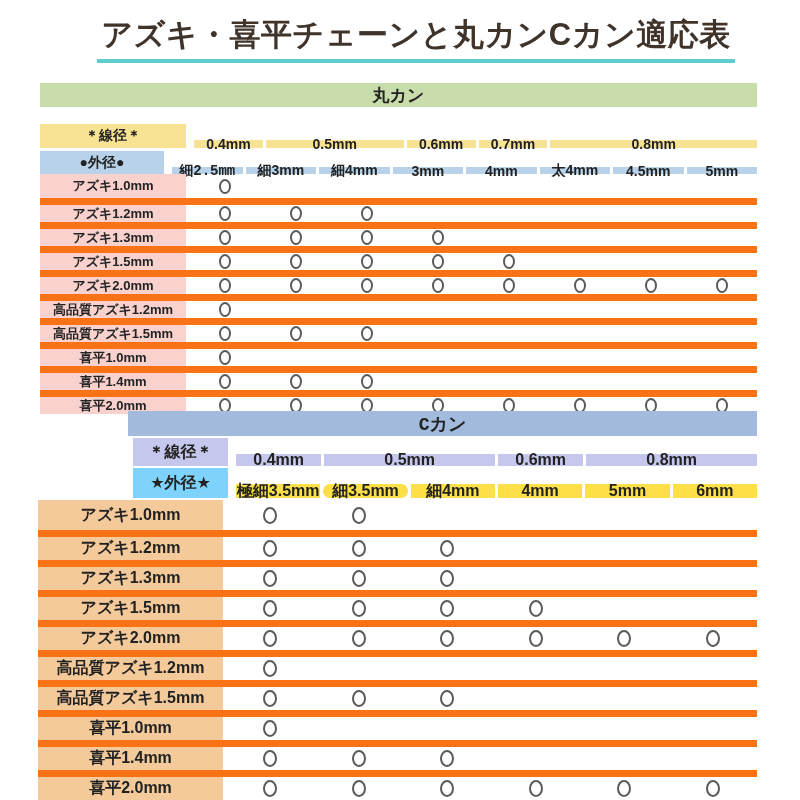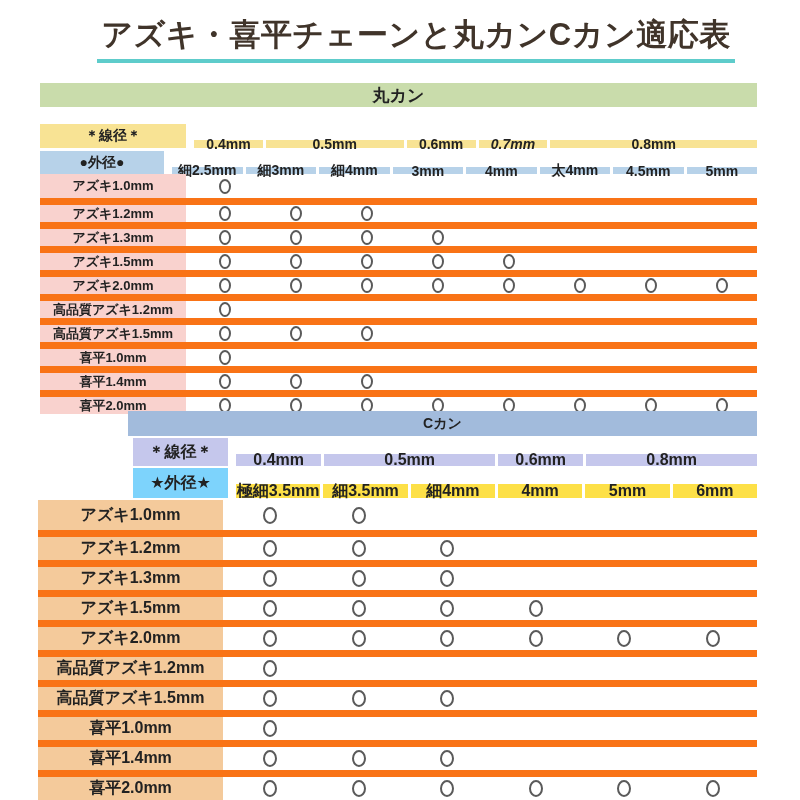--- a/index.html
+++ b/index.html
@@ -46,21 +46,21 @@
   .t-maru .wire-row .grp{background:#f8e394;}
   .t-maru .outer-row{height:23px;margin-bottom:0;}
   .t-maru .outer-row .lab{width:124px;background:#b7d2e9;text-align:right;}
   .t-maru .outer-row .grp{background:#b7d2e9;}
   .t-maru .brow{height:24px;font-size:13px;}
   .t-maru .rlabel{width:146px;background:#f9d2ce;margin-right:3px;}
   .t-maru .circle{width:12px;height:15px;}
 
   
   .t-c{position:absolute;left:38px;top:411px;width:719px;font-size:16px;}
-  .t-c .hbar{height:25px;background:#a2bbdc;font-size:14px;margin-left:90px;margin-bottom:2px;}
+  .t-c .hbar{height:25px;background:#a2bbdc;font-size:18px;margin-left:90px;margin-bottom:2px;font-family:Liberation Mono, monospace;}
   .t-c .spacer{width:87px;flex:none;}
   .t-c .wire-row{height:28px;margin-bottom:2px;}
   .t-c .wire-row .lab{width:95px;background:#c5c7ec;}
   .t-c .wire-row .grp{background:#c5c7ec;}
   .t-c .outer-row{height:30px;margin-bottom:2px;}
   .t-c .outer-row .lab{width:95px;background:#7dd3fc;}
   .t-c .outer-row .grp{background:#fde047;}
   .t-c .brow{height:30px;font-size:16px;}
   .t-c .rlabel{width:185px;background:#f4ca9b;margin-right:3px;}
   .t-c .circle{width:14px;height:17px;}
@@ -75,28 +75,28 @@
   </div>
 
   <section class="t-maru">
     <div class="hbar">丸カン</div>
     <div class="hdrrow wire-row">
       <div class="cell lab">＊線径＊</div>
       <div class="groups">
           <div class="cell grp" style="flex-grow: 1;">0.4mm</div>
           <div class="cell grp" style="flex-grow: 2;">0.5mm</div>
           <div class="cell grp" style="flex-grow: 1;">0.6mm</div>
-          <div class="cell grp" style="flex-grow: 1; font-style: italic;">0.7mm</div>
+          <div class="cell grp" style="flex-grow: 1;">0.7mm</div>
           <div class="cell grp" style="flex-grow: 3;">0.8mm</div>
         </div>
     </div>
     <div class="hdrrow outer-row">
       <div class="cell lab">●外径●</div>
       <div class="groups">
-          <div class="cell grp" style="flex-grow: 1;">細2.5mm</div>
+          <div class="cell grp" style="flex-grow: 1; font-family: Liberation Mono, monospace;">細2.5mm</div>
           <div class="cell grp" style="flex-grow: 1;">細3mm</div>
           <div class="cell grp" style="flex-grow: 1;">細4mm</div>
           <div class="cell grp" style="flex-grow: 1;">3mm</div>
           <div class="cell grp" style="flex-grow: 1;">4mm</div>
           <div class="cell grp" style="flex-grow: 1;">太4mm</div>
           <div class="cell grp" style="flex-grow: 1;">4.5mm</div>
           <div class="cell grp" style="flex-grow: 1;">5mm</div>
         </div>
     </div>
     <div class="tbody">
@@ -317,21 +317,21 @@
           <div class="cell grp" style="flex-grow: 2;">0.5mm</div>
           <div class="cell grp" style="flex-grow: 1;">0.6mm</div>
           <div class="cell grp" style="flex-grow: 2;">0.8mm</div>
         </div>
     </div>
     <div class="hdrrow outer-row">
       <div class="spacer"></div>
       <div class="cell lab">★外径★</div>
       <div class="groups">
           <div class="cell grp" style="flex-grow: 1;">極細3.5mm</div>
-          <div class="cell grp" style="flex-grow: 1;">細3.5mm</div>
+          <div class="cell grp" style="flex-grow: 1; border-radius: 10px;">細3.5mm</div>
           <div class="cell grp" style="flex-grow: 1;">細4mm</div>
           <div class="cell grp" style="flex-grow: 1;">4mm</div>
           <div class="cell grp" style="flex-grow: 1;">5mm</div>
           <div class="cell grp" style="flex-grow: 1;">6mm</div>
         </div>
     </div>
     <div class="tbody">
         <div class="brow">
           <div class="rlabel">アズキ1.0mm</div>
           <div class="marks">

